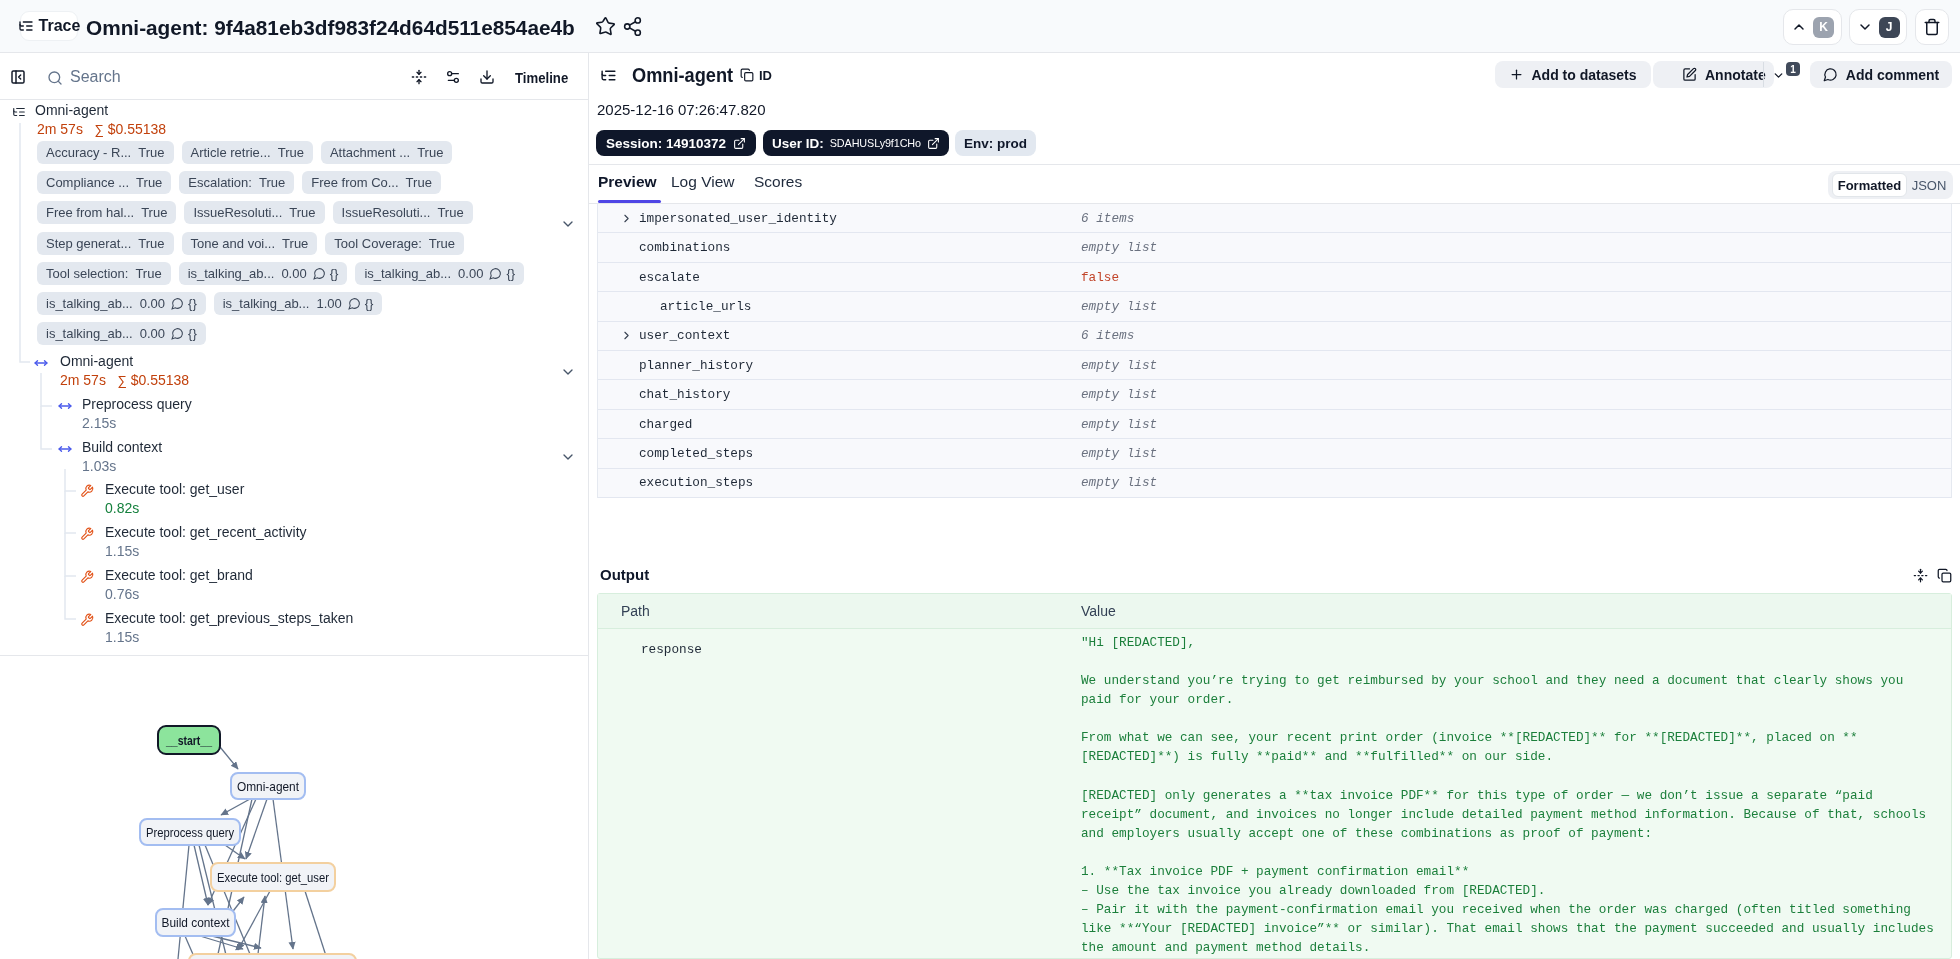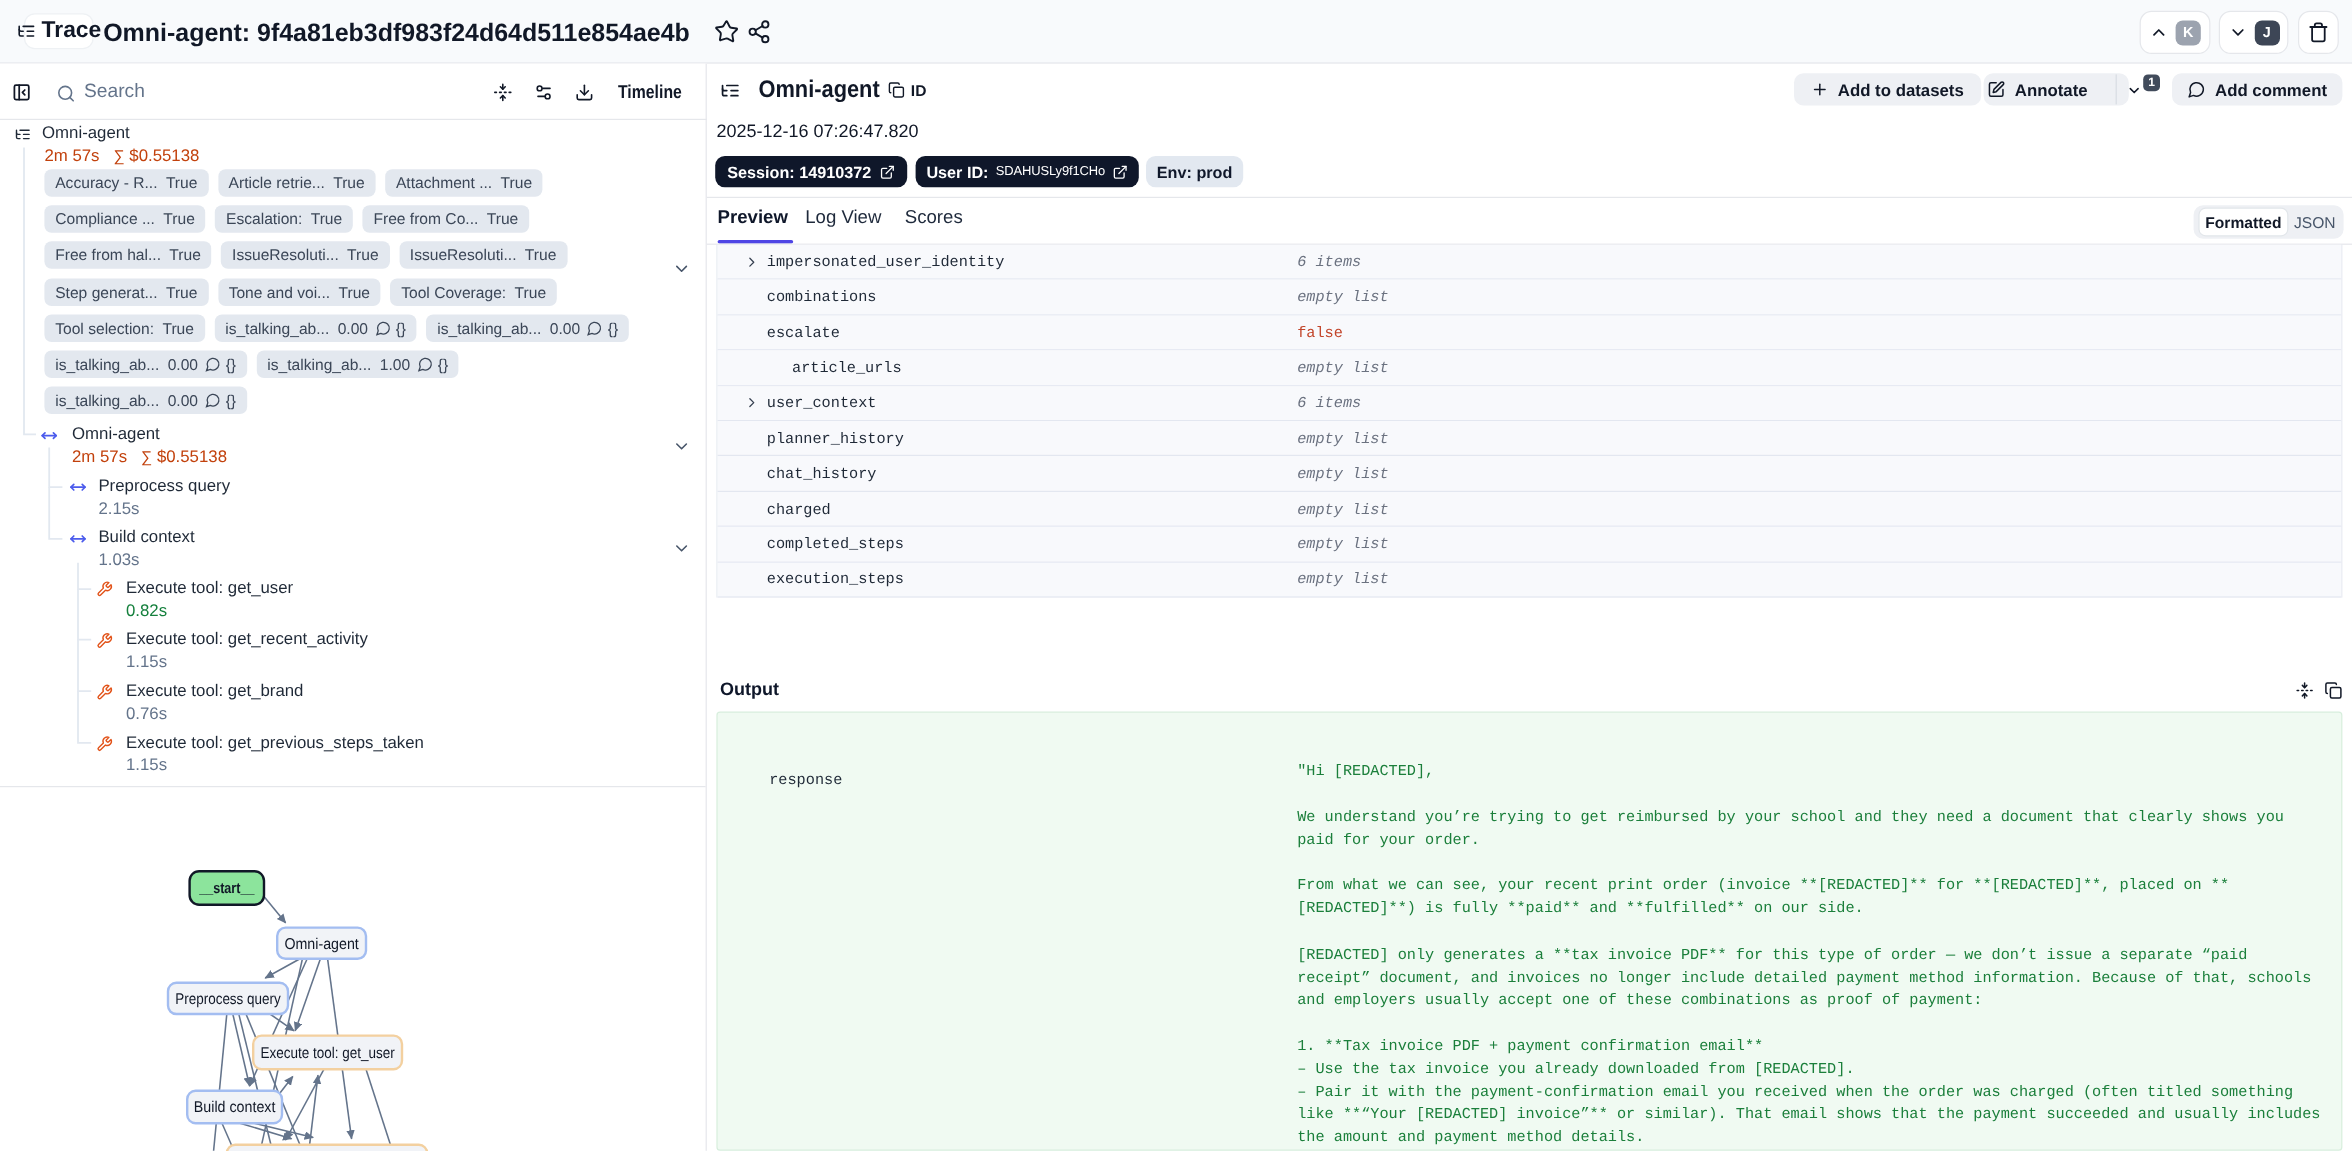--- a/index.html
+++ b/index.html
@@ -18,21 +18,21 @@
 
 <div class="abs" style="left:0;top:0;width:1960px;height:53px;background:#f8fafc;border-bottom:1px solid #e5e7eb"></div>
 <div class="abs" style="left:20px;top:11px;width:58px;height:30px;background:#fff;border:1px solid #eef1f4;border-radius:9px;display:flex;align-items:center;justify-content:center;gap:5px">
   <svg width="16" height="16" viewBox="0 0 24 24" fill="none" stroke="#111827" stroke-width="2" stroke-linecap="round" stroke-linejoin="round">
       <path d="M21 12h-8"></path>
       <path d="M21 6H8"></path>
       <path d="M21 18h-8"></path>
       <path d="M3 6v4c0 1.1.9 2 2 2h3"></path>
       <path d="M3 10v6c0 1.1.9 2 2 2h3"></path>
     </svg>
-  <span style="font-size:19px;font-weight:600">Trace</span>
+  <span style="font-size:16px;font-weight:600">Trace</span>
 </div>
 <div class="abs" style="left:86px;top:16px;font-size:21px;font-weight:700;color:#111827;transform:scaleX(0.99);transform-origin:left top">Omni-agent: 9f4a81eb3df983f24d64d511e854ae4b</div>
 <svg class="abs" style="left:595px;top:16px" width="21" height="21" viewBox="0 0 24 24" fill="none" stroke="#111827" stroke-width="1.8" stroke-linecap="round" stroke-linejoin="round">
     <path d="M11.525 2.295a.53.53 0 0 1 .95 0l2.31 4.679a2.12 2.12 0 0 0 1.595 1.16l5.166.756a.53.53 0 0 1 .294.904l-3.736 3.638a2.12 2.12 0 0 0-.611 1.878l.882 5.14a.53.53 0 0 1-.771.56l-4.618-2.428a2.12 2.12 0 0 0-1.973 0L6.396 20.01a.53.53 0 0 1-.77-.56l.881-5.139a2.12 2.12 0 0 0-.611-1.879L2.16 8.795a.53.53 0 0 1 .294-.906l5.165-.755a2.12 2.12 0 0 0 1.597-1.16z"></path>
   </svg>
 <svg class="abs" style="left:622px;top:16px" width="21" height="21" viewBox="0 0 24 24" fill="none" stroke="#111827" stroke-width="1.8" stroke-linecap="round" stroke-linejoin="round">
     <circle cx="18" cy="5" r="3"></circle>
     <circle cx="6" cy="12" r="3"></circle>
     <circle cx="18" cy="19" r="3"></circle>
     <line x1="8.59" x2="15.42" y1="13.51" y2="17.49"></line>
@@ -272,21 +272,21 @@
     <rect width="14" height="14" x="8" y="8" rx="2"></rect>
     <path d="M4 16c-1.1 0-2-.9-2-2V4c0-1.1.9-2 2-2h10c1.1 0 2 .9 2 2"></path>
   </svg>
 <div class="abs" style="left:759px;top:68px;font-size:13px;font-weight:600;color:#111827">ID</div>
 
 <div class="hbtn abs" style="left:1495px;top:61px;width:156px;gap:7px">
   <svg width="15" height="15" viewBox="0 0 24 24" fill="none" stroke="#111827" stroke-width="2" stroke-linecap="round" stroke-linejoin="round">
       <path d="M5 12h14"></path>
       <path d="M12 5v14"></path>
     </svg>Add to datasets</div>
-<div class="hbtn abs" style="left:1653px;top:61px;width:121px;justify-content:flex-start;padding-left:3px;gap:8px">
+<div class="hbtn abs" style="left:1653px;top:61px;width:121px;justify-content:flex-start;padding-left:29px;gap:8px">
   <svg width="15" height="15" viewBox="0 0 24 24" fill="none" stroke="#111827" stroke-width="2" stroke-linecap="round" stroke-linejoin="round">
       <path d="M12 3H5a2 2 0 0 0-2 2v14a2 2 0 0 0 2 2h14a2 2 0 0 0 2-2v-7"></path>
       <path d="M18.375 2.625a2.121 2.121 0 1 1 3 3L12 15l-4 1 1-4Z"></path>
     </svg>Annotate</div>
 <div class="abs" style="left:1763px;top:62px;width:1px;height:25px;background:#d8dde3"></div>
 <svg class="abs" style="left:1772px;top:69px" width="13" height="13" viewBox="0 0 24 24" fill="none" stroke="#111827" stroke-width="2.4" stroke-linecap="round" stroke-linejoin="round">
     <path d="m6 9 6 6 6-6"></path>
   </svg>
 <div class="abs" style="left:1786px;top:62px;width:14px;height:14px;background:#414b5b;border-radius:4px;color:#fff;font-size:10px;font-weight:700;display:flex;align-items:center;justify-content:center">1</div>
 <div class="hbtn abs" style="left:1810px;top:61px;width:142px;gap:8px">
@@ -387,20 +387,24 @@
     <path d="M22 12h-2"></path>
     <path d="m15 19-3-3-3 3"></path>
     <path d="m15 5-3 3-3-3"></path>
   </svg>
 <svg class="abs" style="left:1937px;top:568px" width="15" height="15" viewBox="0 0 24 24" fill="none" stroke="#111827" stroke-width="2" stroke-linecap="round" stroke-linejoin="round">
     <rect width="14" height="14" x="8" y="8" rx="2"></rect>
     <path d="M4 16c-1.1 0-2-.9-2-2V4c0-1.1.9-2 2-2h10c1.1 0 2 .9 2 2"></path>
   </svg>
 
 <div class="abs" style="left:597px;top:593px;width:1355px;height:366px;background:#f0faf2;border:1px solid #d7eedd;border-radius:3px">
+  <div style="height:35px;border-bottom:1px solid #d7eedd;background:#ecf8ef;position:relative">
+    <span style="position:absolute;left:23px;top:9px;font-size:14px;color:#334155">Path</span>
+    <span style="position:absolute;left:483px;top:9px;font-size:14px;color:#334155">Value</span>
+  </div>
   <div class="mono" style="position:absolute;left:43px;top:48px;font-size:12.7px;color:#1f2937">response</div>
   <div class="mono" style="position:absolute;left:483px;top:39px;font-size:12.7px;line-height:19.06px;color:#1b7f3b;white-space:pre">"Hi [REDACTED],
 
 We understand you’re trying to get reimbursed by your school and they need a document that clearly shows you
 paid for your order.
 
 From what we can see, your recent print order (invoice **[REDACTED]** for **[REDACTED]**, placed on **
 [REDACTED]**) is fully **paid** and **fulfilled** on our side.
 
 [REDACTED] only generates a **tax invoice PDF** for this type of order — we don’t issue a separate “paid

